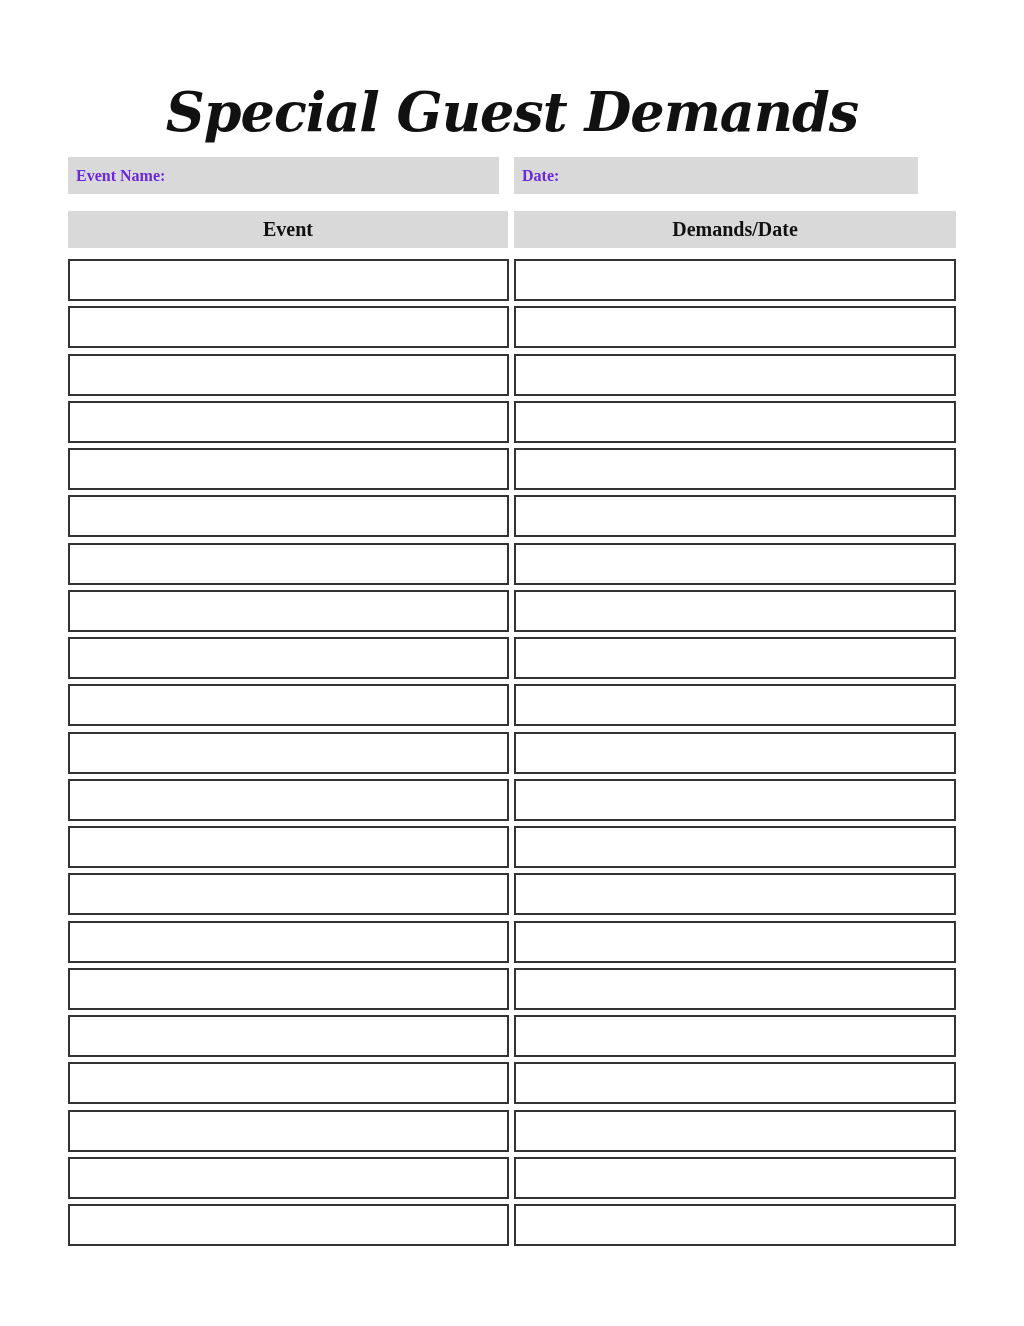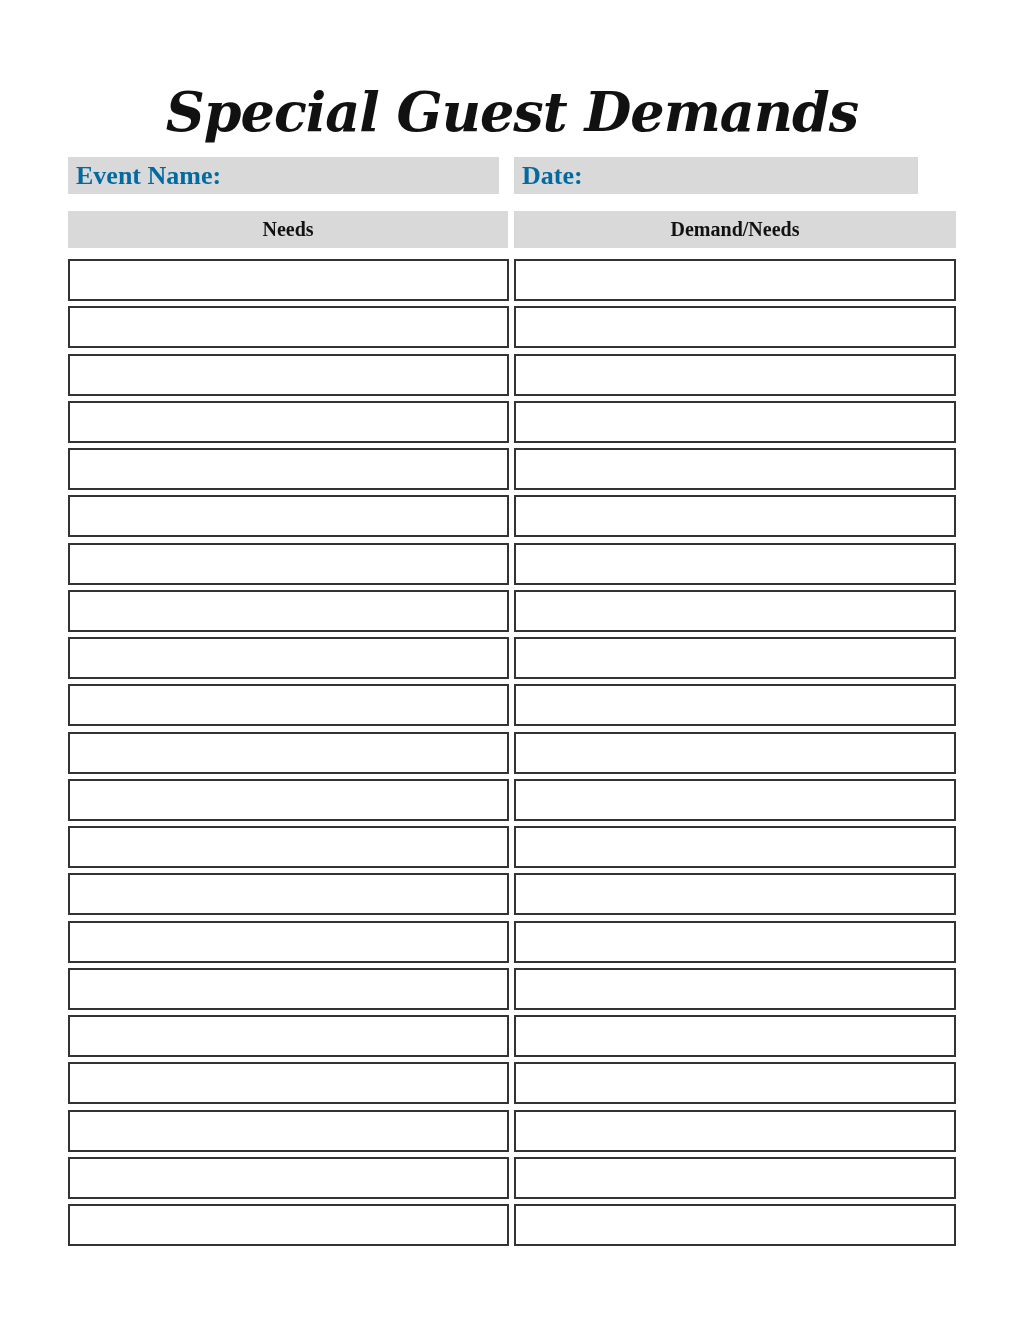--- a/index.html
+++ b/index.html
@@ -4,22 +4,22 @@
 <style>
   html, body { margin: 0; padding: 0; background: #ffffff; }
   body { width: 1024px; height: 1326px; position: relative; overflow: hidden; }
   .title {
     position: absolute; left: 0; width: 1024px; top: 72px; text-align: center;
     font-family: "DejaVu Serif", serif; font-style: italic; font-weight: bold;
     font-size: 54px; color: #111; letter-spacing: -1px; line-height: 80px;
   }
   .field {
     position: absolute; top: 157px; height: 37px; background: #d9d9d9;
-    font-family: "Liberation Serif", serif; font-weight: bold; font-size: 26px;
-    color: #0369a1; line-height: 37px; box-sizing: border-box; padding-left: 8px;
+    font-family: "Liberation Serif", serif; font-weight: bold; font-size: 16px;
+    color: #6d28d9; line-height: 37px; box-sizing: border-box; padding-left: 8px;
   }
   .colhead {
     position: absolute; top: 211px; height: 37px; background: #d9d9d9;
     font-family: "Liberation Serif", serif; font-weight: bold; font-size: 20px;
     color: #111; line-height: 37px; text-align: center;
   }
   .rows { position: absolute; top: 259px; left: 68px; width: 888px; }
   .row { position: relative; height: 42px; margin-bottom: 5.25px; }
   .cell {
     position: absolute; top: 0; height: 42px; box-sizing: border-box;
@@ -33,22 +33,22 @@
 
 <div class="title">Special Guest Demands</div>
 
 <div class="field" style="left:68px; width:431px;">
   <span>Event Name:</span>
 </div>
 <div class="field" style="left:514px; width:404px;">
   <span>Date:</span>
 </div>
 
-<div class="colhead" style="left:68px; width:440px;">Needs</div>
-<div class="colhead" style="left:514px; width:442px;">Demand/Needs</div>
+<div class="colhead" style="left:68px; width:440px;">Event</div>
+<div class="colhead" style="left:514px; width:442px;">Demands/Date</div>
 
 <div class="rows" id="rows">
     <div class="row">
       <div class="cell guest"></div>
       <div class="cell demand"></div>
     </div>
     <div class="row">
       <div class="cell guest"></div>
       <div class="cell demand"></div>
     </div>

